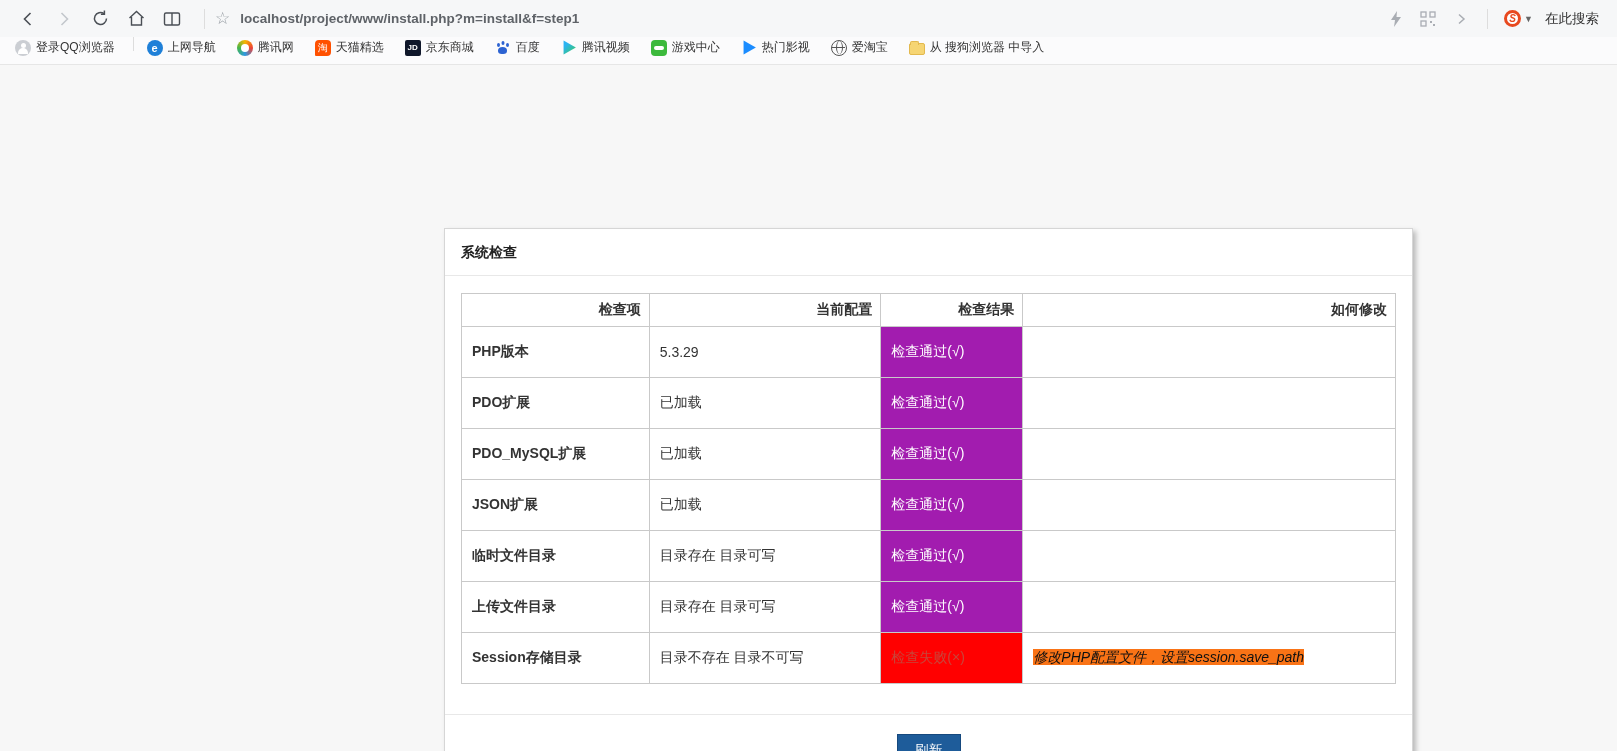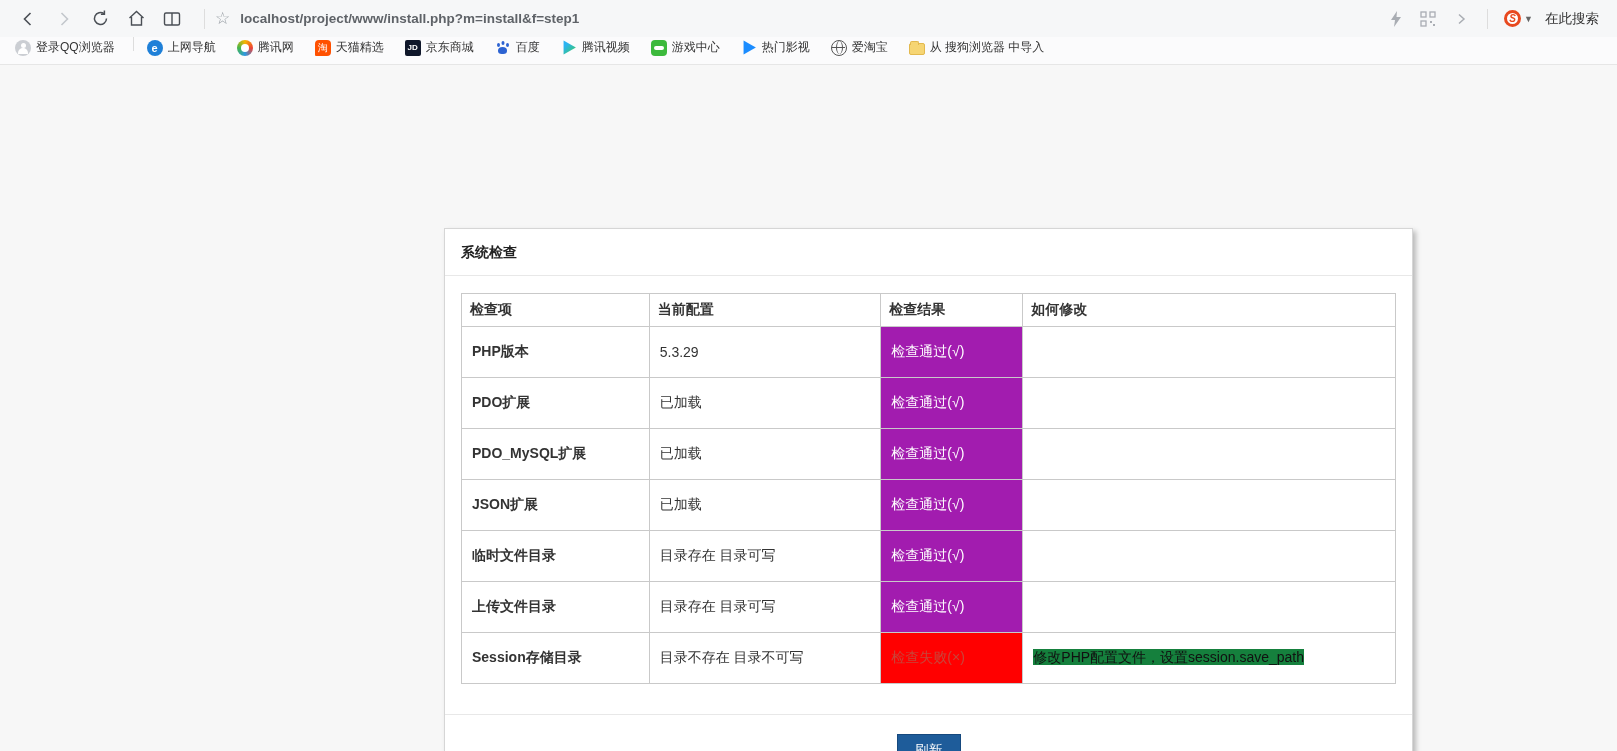--- a/index.html
+++ b/index.html
@@ -48,26 +48,26 @@
   .ic-folder { background:#f6d573; border:1px solid #e3b94e; border-radius:2px; height:12px !important; margin-top:3px; }
   .ic-folder::before { content:""; position:absolute; top:-3px; left:0; width:7px; height:3px; background:#f6d573; border:1px solid #e3b94e; border-bottom:none; border-radius:2px 2px 0 0; }
 
   
   .content { position:relative; height:686px; background:#f7f7f7; }
   .panel { position:absolute; left:444px; top:163px; width:969px; background:#fff;
            border:1px solid #d6d6d6; box-shadow:3px 3px 5px rgba(0,0,0,0.25); }
   .panel-title { font-size:14px; font-weight:bold; color:#222; padding:15px 16px 13px; border-bottom:1px solid #e8e8e8; }
   .panel-body { padding:17px 16px 30px; }
   table.check { width:100%; border-collapse:collapse; font-size:14px; color:#333; table-layout:fixed; }
-  .check th { border:1px solid #c9c9c9; padding:7px 8px; text-align:left; font-weight:bold; background:#fff; }
+  .check th { border:1px solid #c9c9c9; padding:7px 8px; text-align:right; font-weight:bold; background:#fff; }
   .check td { border:1px solid #c9c9c9; padding:16px 10px; text-align:left; overflow:hidden; white-space:nowrap; }
   .check td.c-item { font-weight:bold; }
   .check td.result-pass { background:#a21caf; color:#fff; }
   .check td.result-fail { background:#ff0000; color:#c8453a; }
-  .fix-hl { background:#15803d; color:#111; }
+  .fix-hl { background:#f97316; color:#111;font-style:italic; }
   .panel-footer { border-top:1px solid #e8e8e8; padding:19px 0 27px; text-align:center; }
   .refresh-btn { background:#1e5c9a; border:1px solid #16497e; color:#fff; font-size:14px;
                  font-family:inherit; padding:7px 17px; cursor:pointer; }
 </style>
 </head>
 <body>
 
 <div class="toolbar">
   <span class="nav-btn">
     <svg width="18" height="18" viewBox="0 0 18 18">

